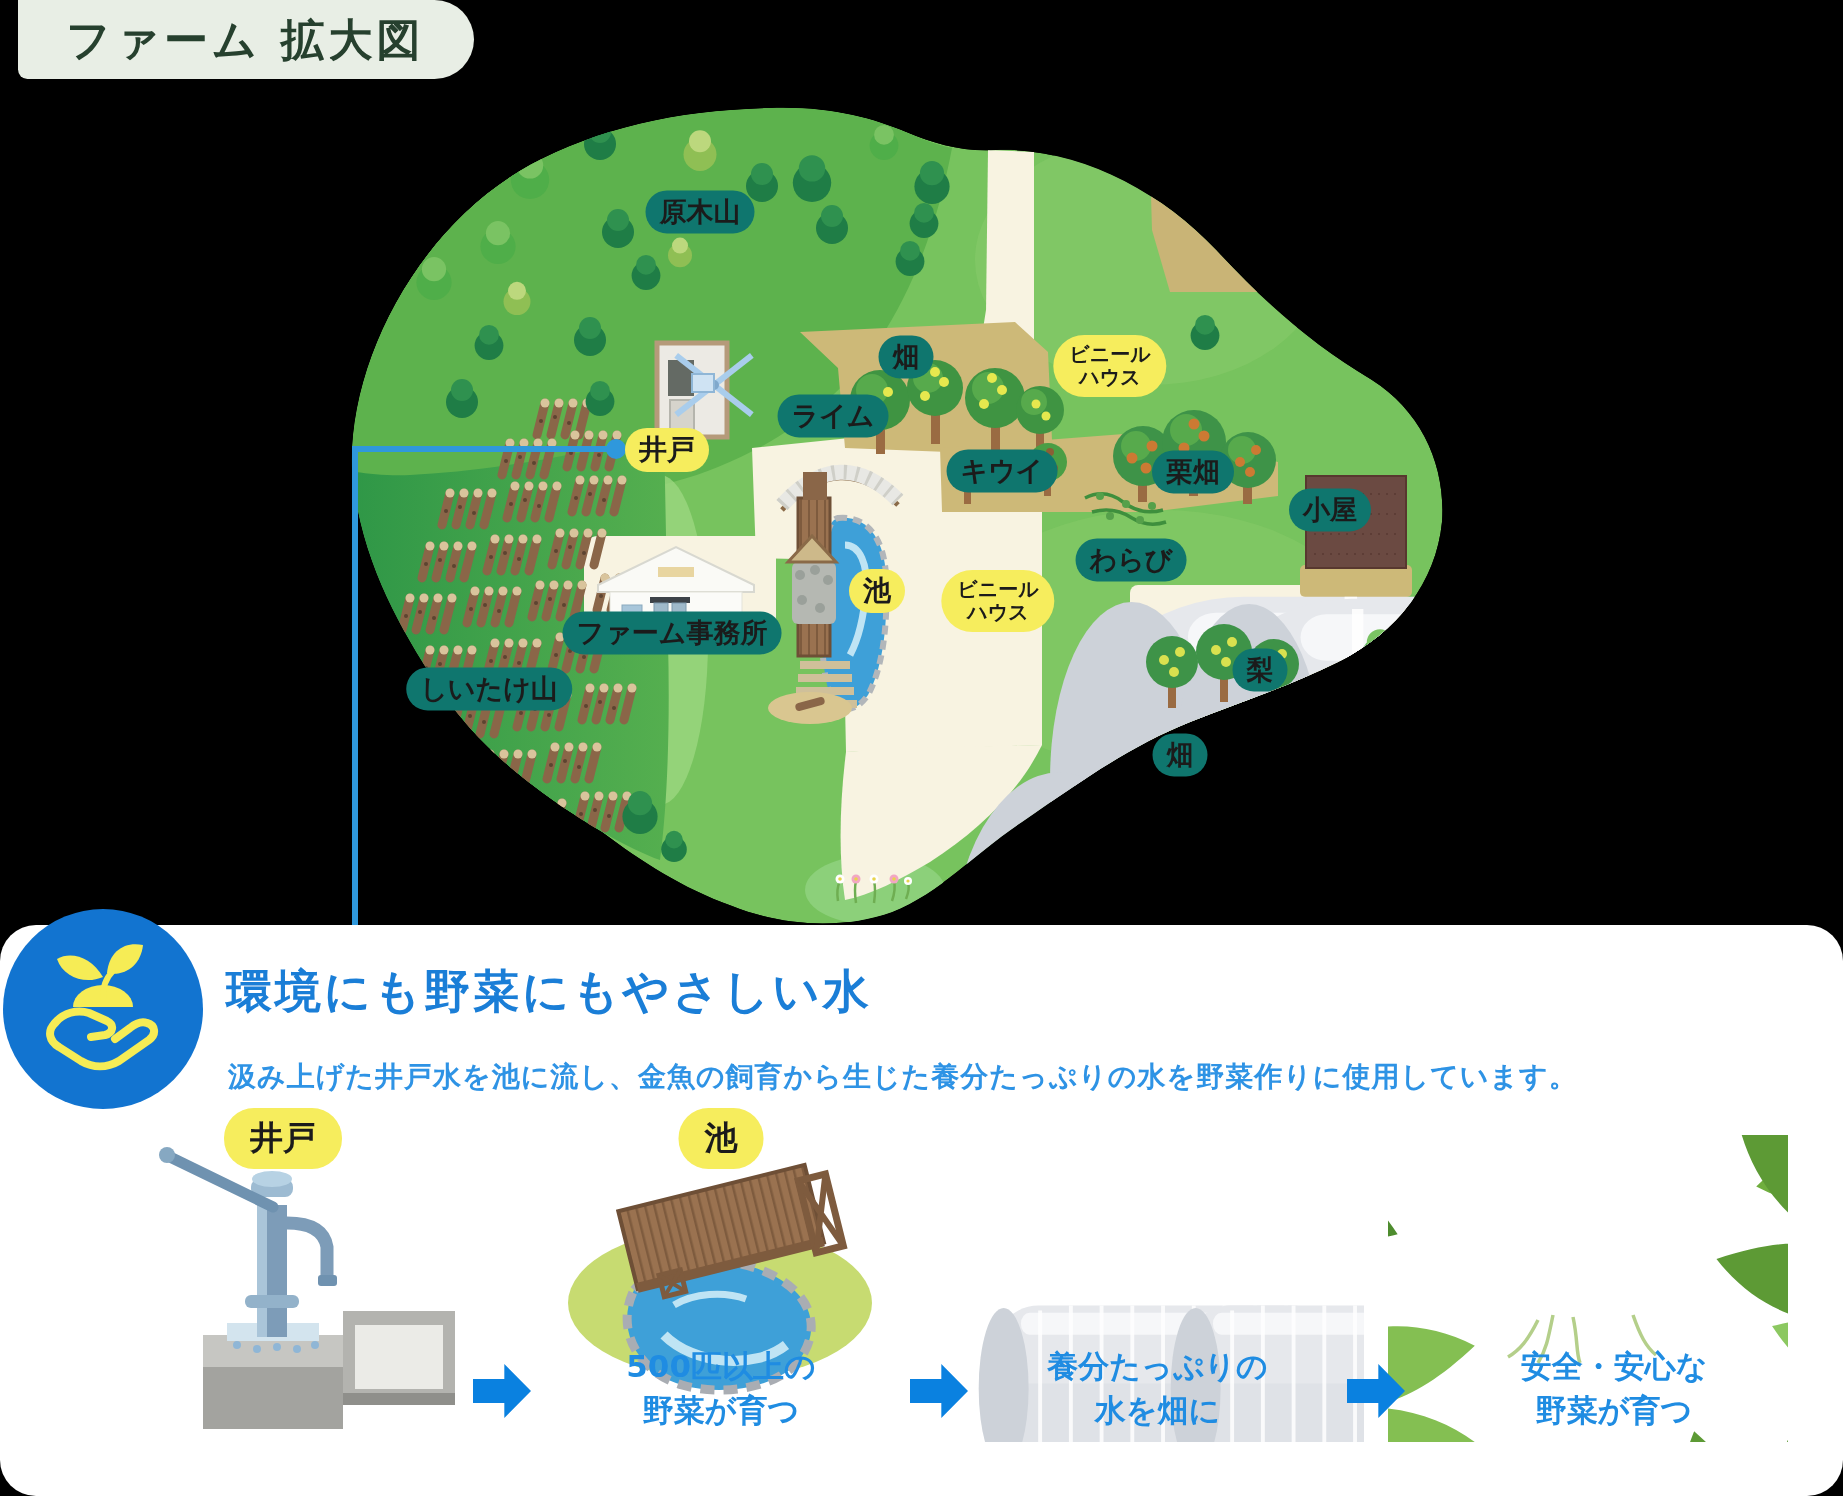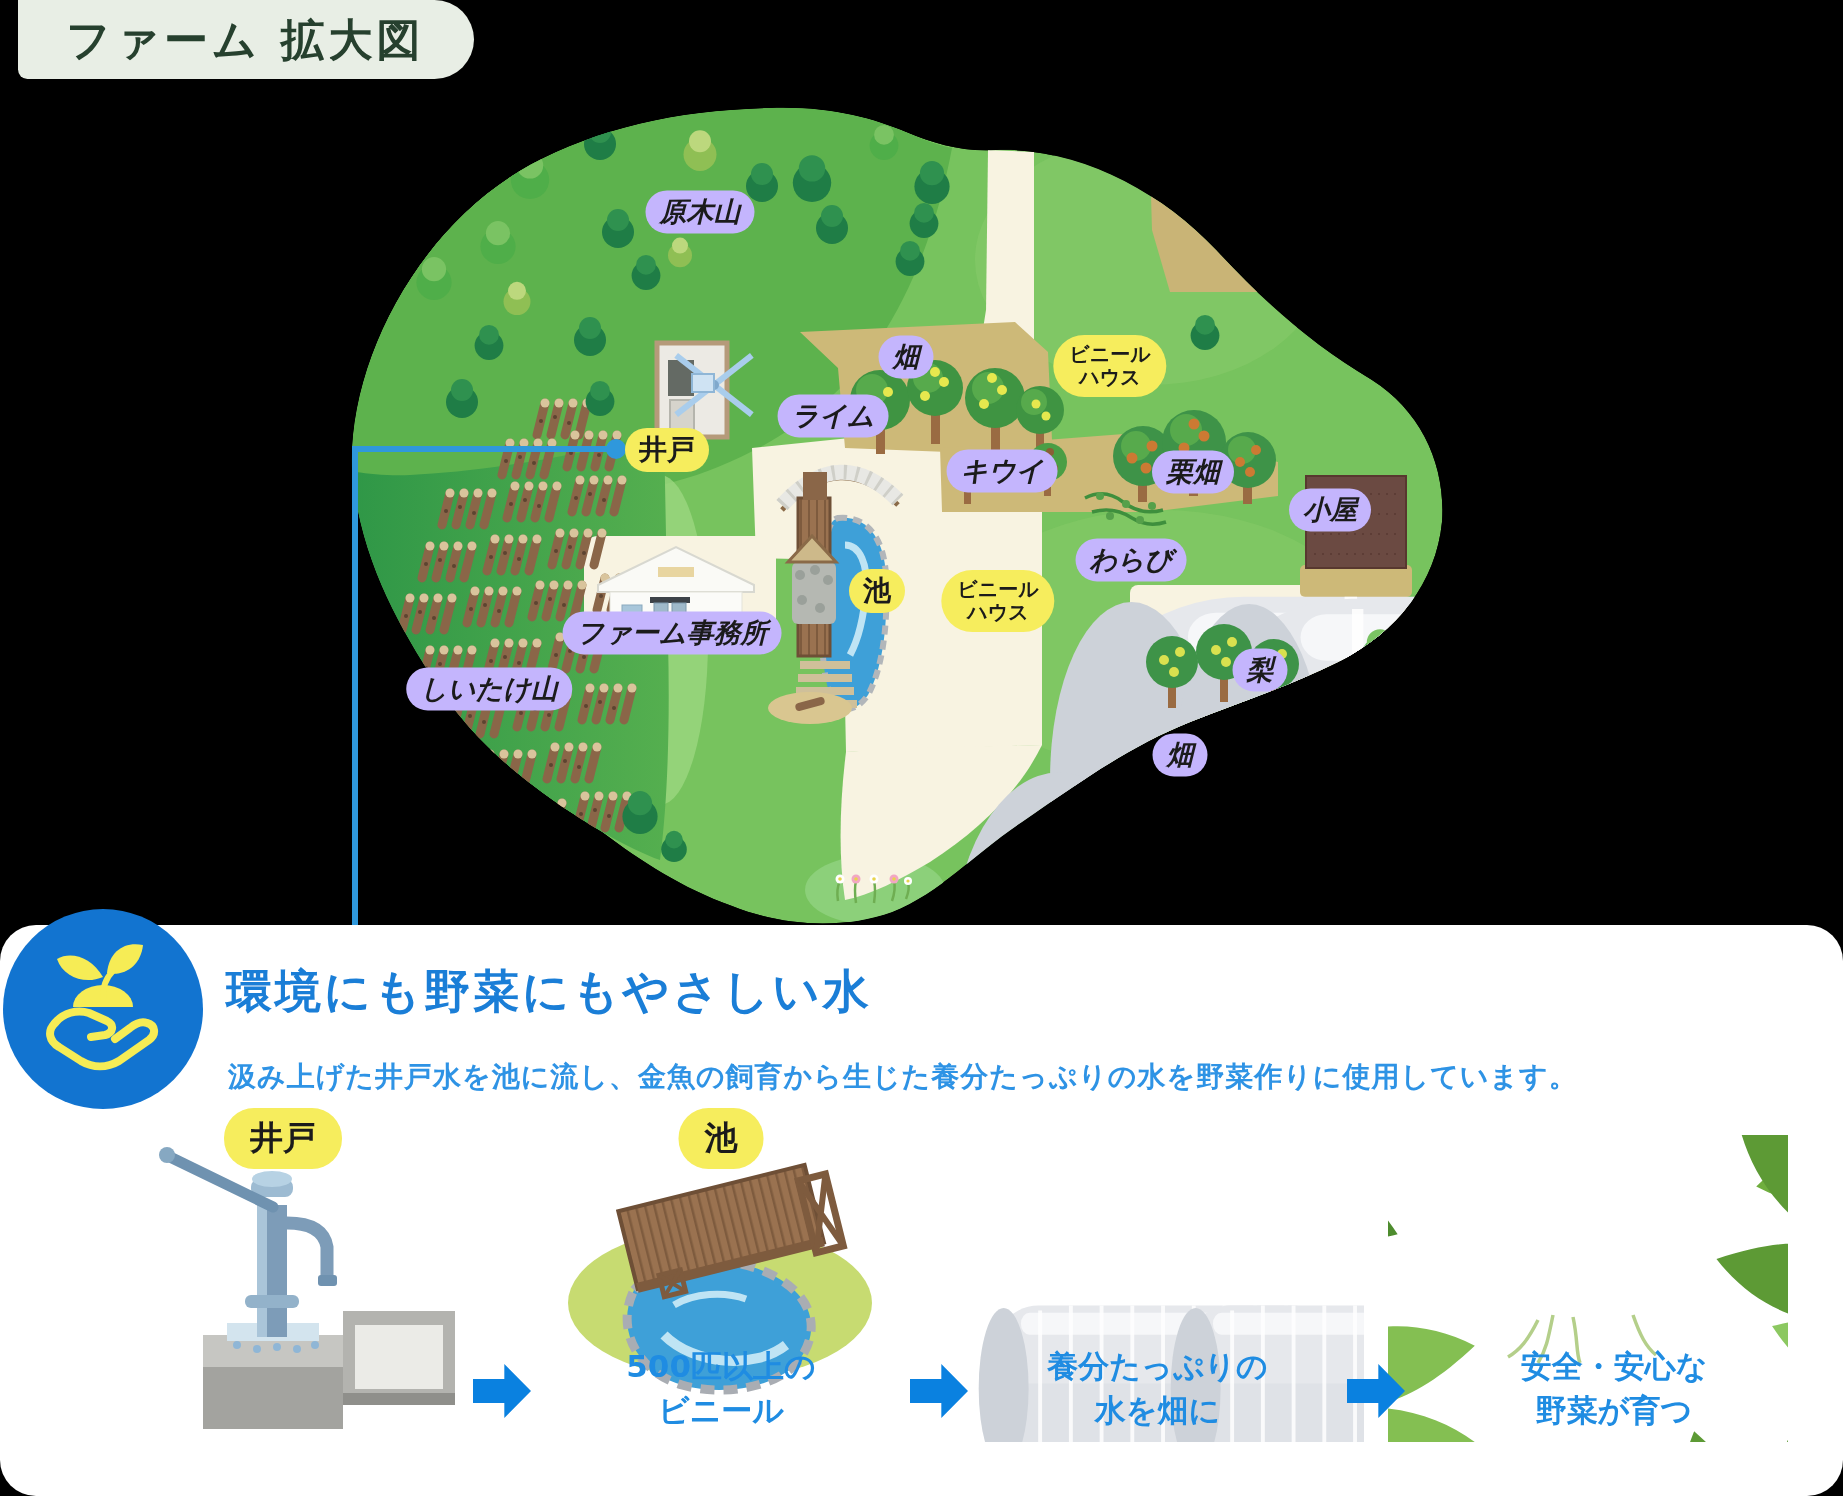--- a/index.html
+++ b/index.html
@@ -11,21 +11,21 @@
     background:#e8eee5;border-radius:0 42px 42px 10px;
     color:#26402e;font-family:"DejaVu Serif","Liberation Serif",serif;
     font-size:44px;font-weight:bold;line-height:79px;padding-left:48px;
     letter-spacing:4px;box-sizing:border-box;}
 
   
   .map-svg{position:absolute;left:0;top:0;width:1843px;height:1496px;}
   .map-label{position:absolute;transform:translate(-50%,-50%);
     font-size:27px;font-weight:600;color:#1b1b1b;text-align:center;
     border-radius:24px;padding:6px 14px;white-space:nowrap;line-height:1.15;z-index:4;}
-  .map-label.white{background:#c4b5fd;font-style:italic;}
+  .map-label.white{background:#0f766e;}
   .map-label.yellow{background:#f6ed5d;}
   .map-label.two-line{white-space:pre-line;font-size:20px;border-radius:32px;padding:8px 16px;}
   .map-label.big{font-size:28px;font-weight:700;}
 
   
   .conn{position:absolute;background:#2f98dc;z-index:3;}
   .conn-dot{position:absolute;width:20px;height:20px;border-radius:50%;background:#2f98dc;z-index:3;}
 
   
   .info-panel{position:absolute;left:0;top:925px;width:1843px;height:571px;
@@ -494,21 +494,21 @@
         <g transform="rotate(-14 210 120)">
           <rect x="118" y="52" width="192" height="80" fill="url(#plankV2)" stroke="#6e4f36" stroke-width="4"></rect>
           <rect x="118" y="126" width="192" height="10" fill="#7e5b3e"></rect>
           <rect x="300" y="66" width="28" height="74" fill="none" stroke="#7e5b3e" stroke-width="7"></rect>
           <path d="M300,66 L328,140 M328,66 L300,140" stroke="#7e5b3e" stroke-width="6"></path>
           <rect x="142" y="124" width="22" height="22" fill="none" stroke="#7e5b3e" stroke-width="5"></rect>
           <path d="M142,124 L164,146 M164,124 L142,146" stroke="#7e5b3e" stroke-width="4"></path>
         </g>
       </svg>
       <div class="card-caption">500匹以上の
-ビニール</div>
+野菜が育つ</div>
     </div>
 
     <div class="card" style="left:951px;width:413px">
       <svg width="413" height="307" viewBox="0 0 413 307">
         <use href="#gh" transform="translate(20,82) scale(0.93,1.18)"></use>
         <use href="#gh" transform="translate(212,82) scale(0.93,1.18)"></use>
       </svg>
       <div class="card-caption">養分たっぷりの
 水を畑に</div>
     </div>

